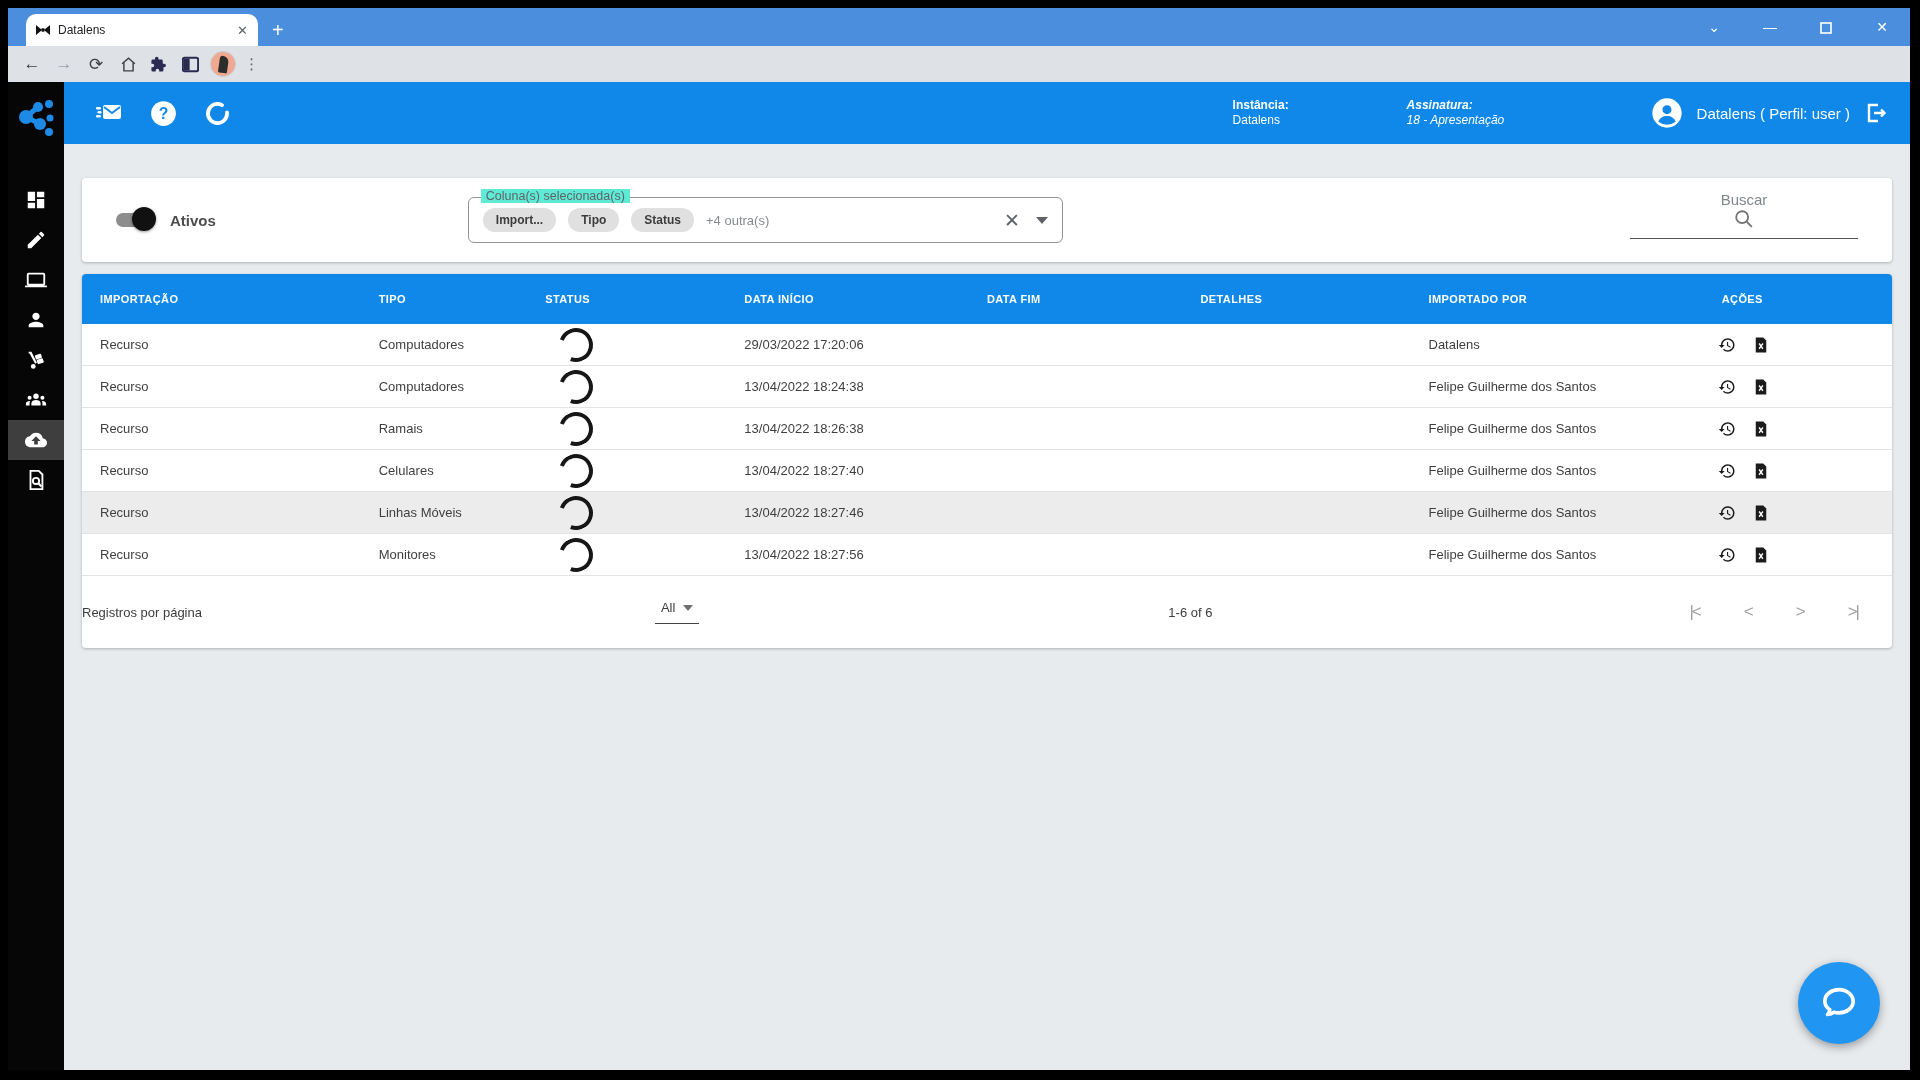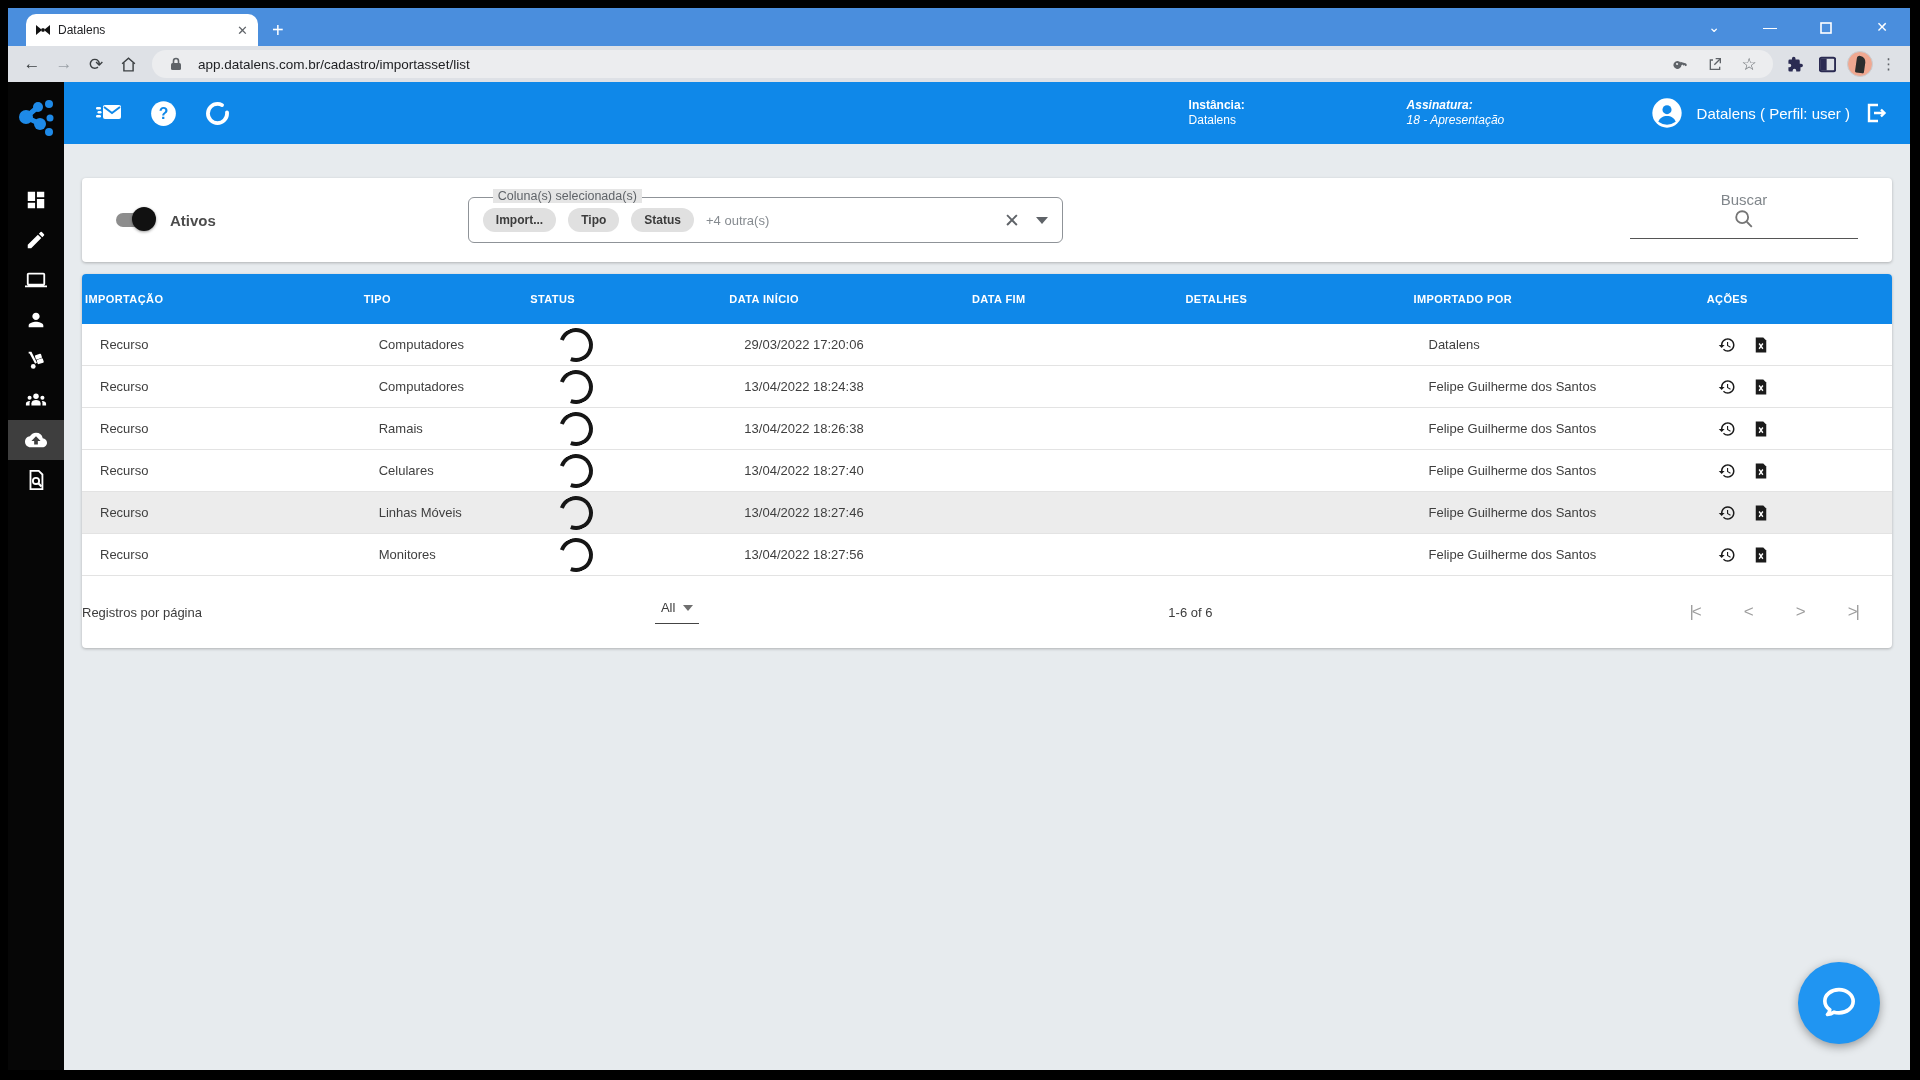--- a/index.html
+++ b/index.html
@@ -40,21 +40,21 @@
   
   .app-row{flex:1;display:flex;min-height:0;}
   .sidebar{width:56px;background:#060606;display:flex;flex-direction:column;align-items:center;padding-top:12px;flex:0 0 auto;}
   .side-logo{width:40px;height:46px;margin-bottom:40px;}
   .side-item{width:56px;height:40px;display:flex;align-items:center;justify-content:center;}
   .side-item.active{background:#3e3e3e;}
   .side-item svg{width:22px;height:22px;fill:#fff;}
   .main{flex:1;display:flex;flex-direction:column;min-width:0;}
   .app-header{height:62px;background:#0f88e9;display:flex;align-items:center;padding:0 22px 0 30px;gap:24px;flex:0 0 auto;}
   .hdr-ic{width:30px;height:30px;display:flex;align-items:center;justify-content:center;}
-  .hdr-meta{display:flex;flex-direction:column;justify-content:center;color:#fff;line-height:1.25;margin-left:44px;}
+  .hdr-meta{display:flex;flex-direction:column;justify-content:center;color:#fff;line-height:1.25;}
   .hdr-meta .lbl{font-size:12px;font-weight:bold;}
   .hdr-meta .val{font-size:12px;}
   .hdr-spacer{flex:1;}
   .hdr-user{display:flex;align-items:center;gap:14px;color:#fff;}
   .hdr-user-name{font-size:15px;}
   
   .content{flex:1;background:#e7ebee;position:relative;padding:0 18px;overflow:hidden;}
   .card{background:#fff;border-radius:4px;box-shadow:0 1px 3px rgba(0,0,0,.25);}
   .title-card{margin-top:80px;height:52px;display:flex;align-items:center;padding-left:24px;}
   .page-title{font-size:17px;color:#6f6f6f;letter-spacing:.3px;}
@@ -62,35 +62,35 @@
   .toggle-wrap{display:flex;align-items:center;gap:16px;margin-left:4px;}
   .toggle{position:relative;width:40px;height:16px;}
   .toggle .track{position:absolute;left:2px;top:1px;width:36px;height:14px;background:#8d8d8d;border-radius:8px;}
   .toggle .knob{position:absolute;right:-2px;top:-5px;width:24px;height:24px;background:#111;border-radius:50%;box-shadow:0 1px 3px rgba(0,0,0,.4);}
   .toggle-label{font-size:15px;font-weight:bold;color:#4c4c4c;}
   .fieldset{
     position:relative;margin-left:252px;width:565px;height:44px;border:1px solid #8f9398;border-radius:6px;
     display:flex;align-items:center;padding:0 14px;gap:12px;
   }
   .fieldset .legend{
-    position:absolute;top:-9px;left:24px;background:#e5e5e5;padding:0 5px;font-size:12.5px;color:#5f6368;
+    position:absolute;top:-9px;left:12px;background:#5eead4;padding:0 5px;font-size:12.5px;color:#5f6368;
   }
   .chip{background:#e0e0e0;border-radius:16px;padding:5px 13px;font-size:12px;font-weight:bold;color:#3c3c3c;}
   .chips-extra{font-size:13px;color:#868b90;}
   .fs-actions{margin-left:auto;display:flex;align-items:center;gap:16px;}
   .fs-x{font-size:19px;color:#5f6368;line-height:1;}
   .fs-caret{width:0;height:0;border-left:6px solid transparent;border-right:6px solid transparent;border-top:7px solid #5f6368;}
   .search-wrap{margin-left:auto;width:228px;position:relative;padding-bottom:10px;margin-right:6px;}
   .search-line{display:flex;align-items:center;justify-content:space-between;border-bottom:1px solid #555;padding-bottom:8px;flex-direction:column;}
   .search-ph{font-size:15px;color:#80868b;}
   
   .table-card{margin-top:12px;overflow:visible;padding-bottom:0;}
   .tgrid{display:grid;grid-template-columns:15.4% 9.2% 11% 13.4% 11.8% 12.6% 16.2% auto;align-items:center;}
   .thead{background:#0f88e9;height:50px;border-radius:4px 4px 0 0;}
-  .th{color:#fff;font-size:11px;font-weight:bold;letter-spacing:.4px;padding-left:3px;}
+  .th{color:#fff;font-size:11px;font-weight:bold;letter-spacing:.4px;padding-left:18px;}
   .trow{height:41px;border-bottom:1px solid #e3e3e3;background:#fff;font-size:13px;color:#3f3f3f;}
   .trow.alt{background:#ececec;}
   .td{padding-left:18px;white-space:nowrap;overflow:visible;}
   .spinner{
     width:26px;height:26px;border:4px solid #161616;border-radius:50%;
     border-left-color:transparent;transform:rotate(-25deg);margin-left:14px;position:relative;z-index:2;
   }
   .actions-cell{display:flex;align-items:center;gap:16px;padding-left:14px;}
   .act-ic svg{width:18px;height:18px;display:block;}
   .pagination{height:72px;display:flex;align-items:center;justify-content:space-between;gap:26px;padding-right:34px;font-size:13px;color:#3c3c3c;}
@@ -135,42 +135,20 @@
 
   <div class="toolbar">
     <div class="nav-ic">←</div>
     <div class="nav-ic disabled">→</div>
     <div class="nav-ic">⟳</div>
     <div class="nav-ic">
       <svg width="17" height="17" viewBox="0 0 24 24" fill="none" stroke="#3c4043" stroke-width="2">
           <path d="M3 11 12 3l9 8"></path>
           <path d="M5.5 9.5V21h13V9.5"></path>
         </svg>
-    </div>
-    <div class="addr">
-      <span class="addr-ic">
-        <svg width="12" height="14" viewBox="0 0 12 14">
-            <rect x="1" y="6" width="10" height="7" rx="1.5" fill="#5f6368"></rect>
-            <path d="M3.5 6V4a2.5 2.5 0 0 1 5 0v2" fill="none" stroke="#5f6368" stroke-width="1.6"></path>
-          </svg>
-      </span>
-      <span class="addr-url">app.datalens.com.br/cadastro/importasset/list</span>
-      <span class="addr-ic">
-        <svg width="16" height="16" viewBox="0 0 24 24" fill="#5f6368">
-            <path d="M12.65 10A6 6 0 1 0 12 13.35V14h2v2h2v2h3v-3l-6.35-6.35zM7 10.5A1.5 1.5 0 1 1 8.5 9 1.5 1.5 0 0 1 7 10.5z" transform="rotate(-30 12 12)"></path>
-          </svg>
-      </span>
-      <span class="addr-ic">
-        <svg width="16" height="16" viewBox="0 0 24 24" fill="none" stroke="#5f6368" stroke-width="2">
-            <path d="M9 6H5v14h14v-4"></path>
-            <path d="M13 4h7v7"></path>
-            <path d="M20 4 11 13"></path>
-          </svg>
-      </span>
-      <span class="addr-ic" style="font-size:17px;">☆</span>
     </div>
     <div class="chrome-right">
       <span class="addr-ic">
         <svg width="17" height="17" viewBox="0 0 24 24" fill="#2b2b52">
             <path d="M20 11h-2V7a2 2 0 0 0-2-2h-4V3.5a2.5 2.5 0 0 0-5 0V5H4a2 2 0 0 0-2 2v4h1.5a2.5 2.5 0 0 1 0 5H2v4a2 2 0 0 0 2 2h4v-1.5a2.5 2.5 0 0 1 5 0V22h4a2 2 0 0 0 2-2v-4h1a2.5 2.5 0 0 0 0-5z"></path>
           </svg>
       </span>
       <span class="addr-ic">
         <svg width="17" height="17" viewBox="0 0 20 20">
             <rect x="1" y="2" width="18" height="16" rx="2" fill="none" stroke="#2b2b52" stroke-width="2.4"></rect>

